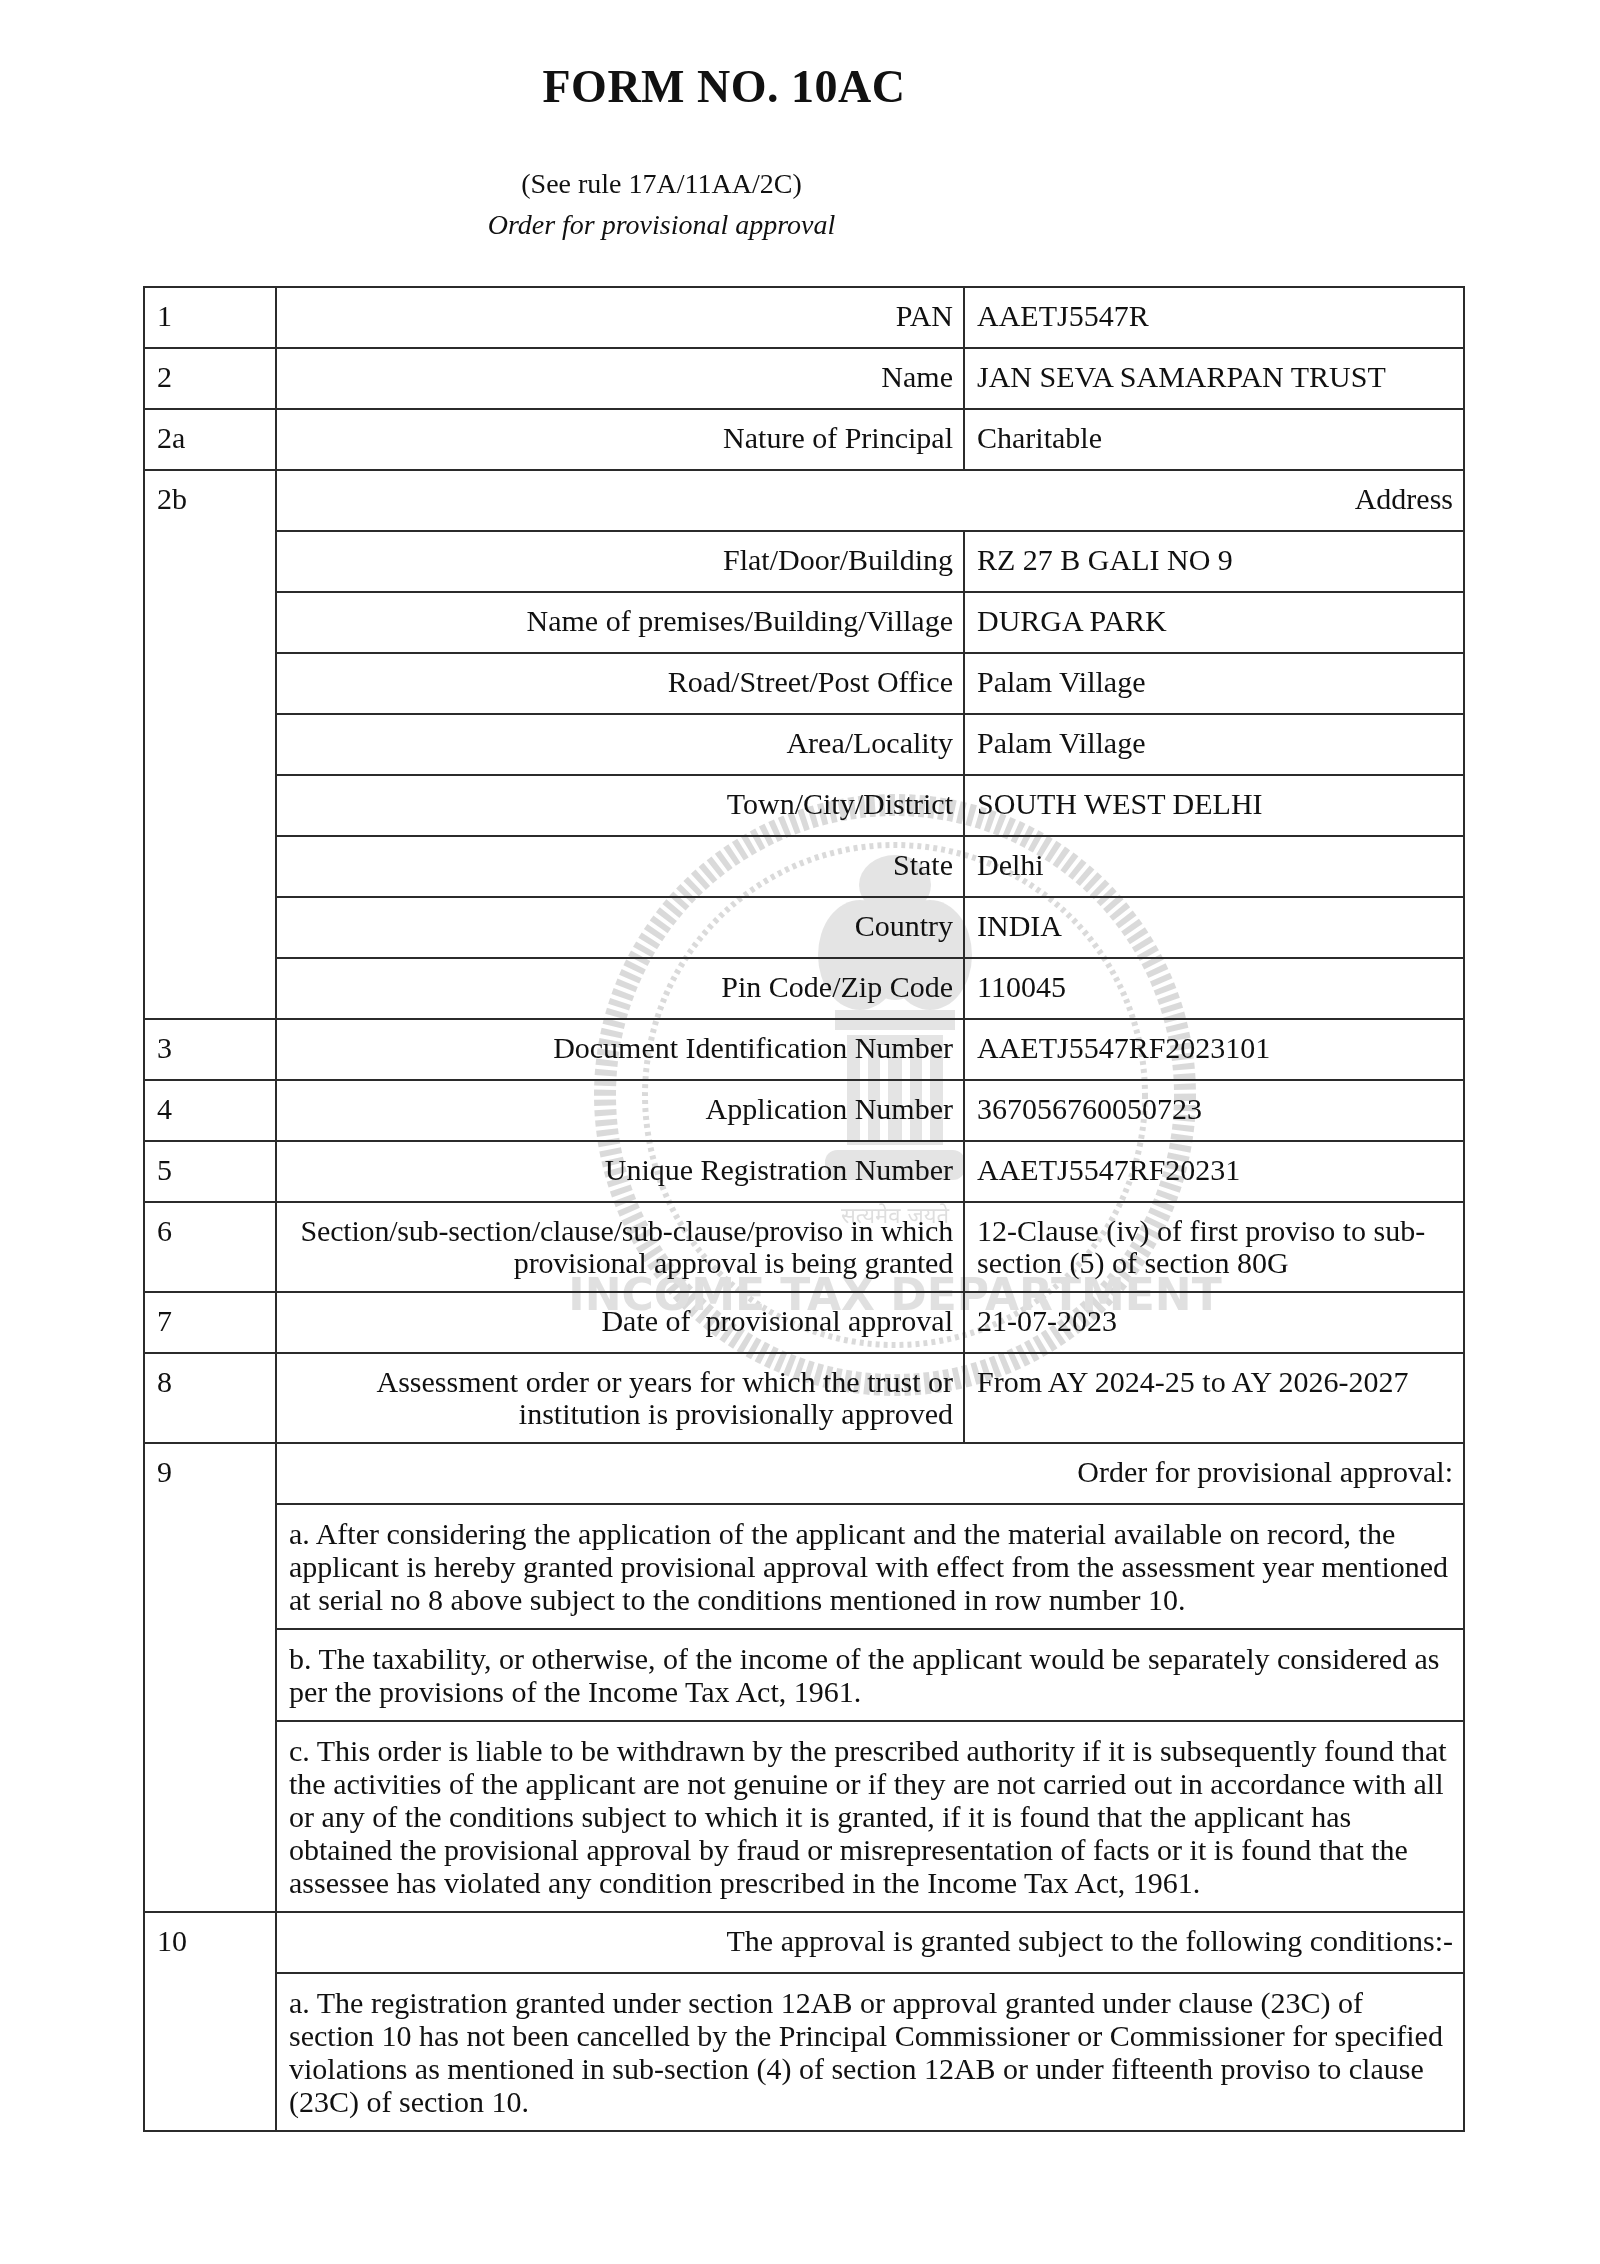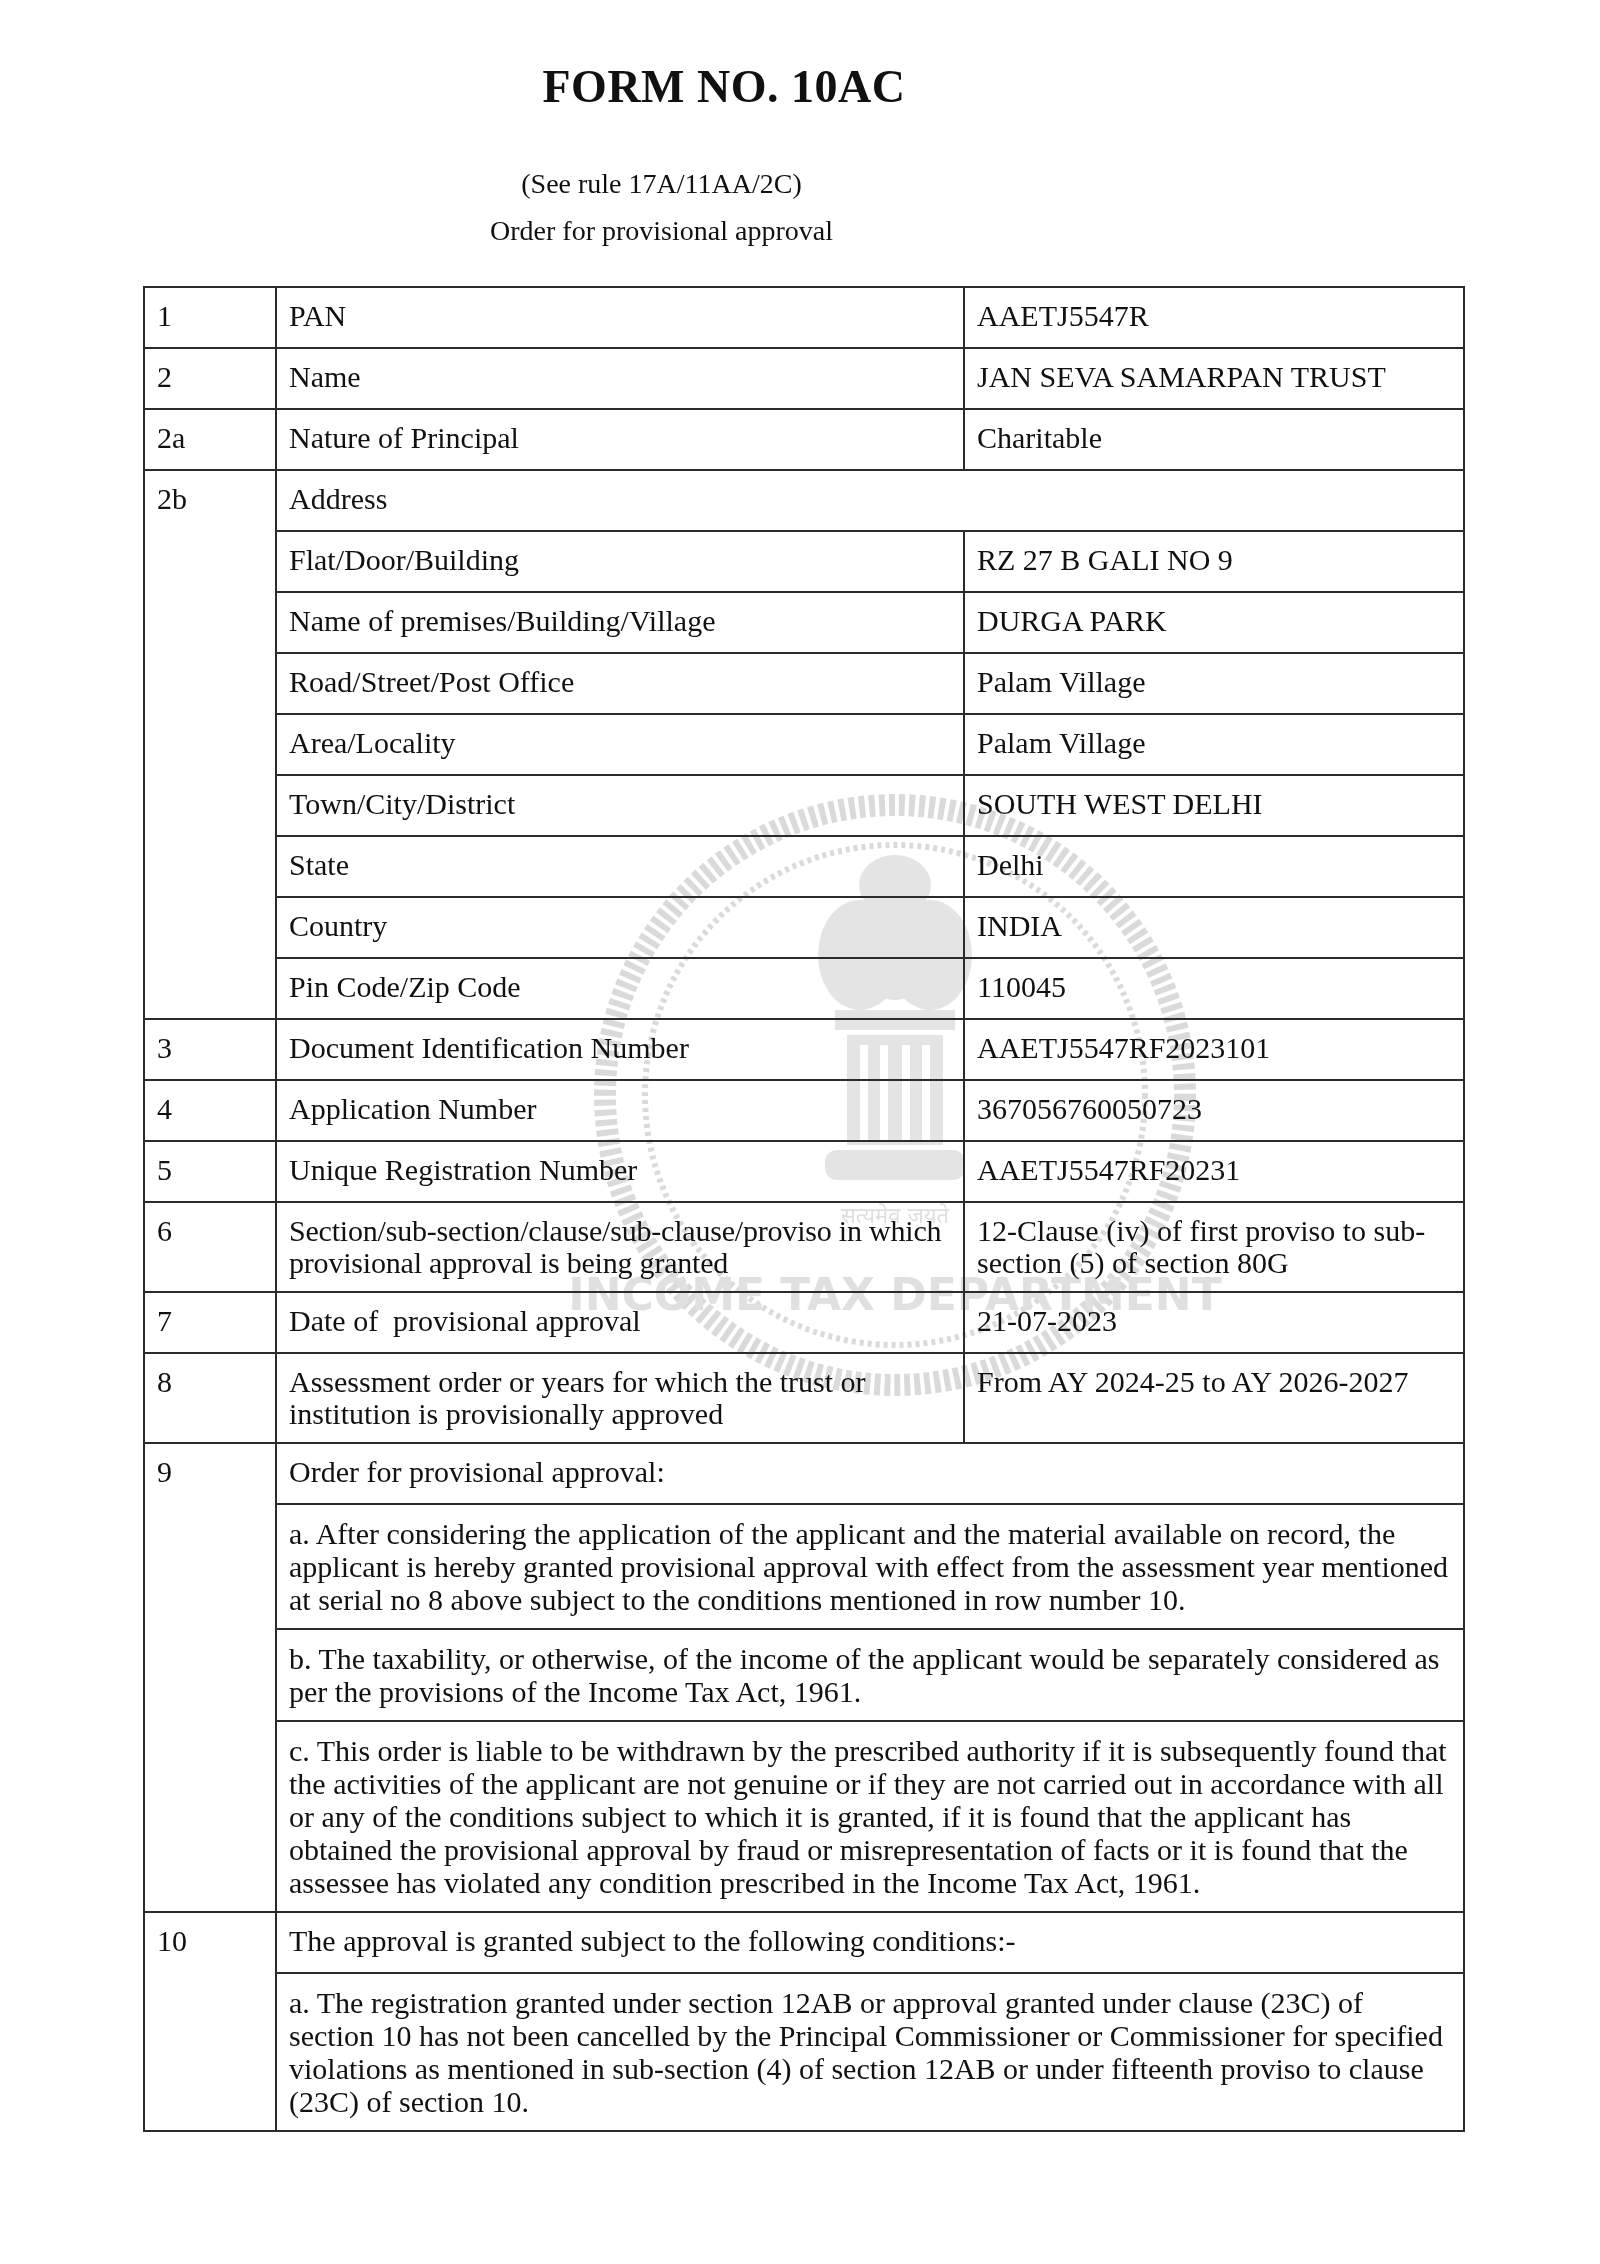--- a/index.html
+++ b/index.html
@@ -8,38 +8,38 @@
     font-family: "Liberation Serif", "DejaVu Serif", serif; color: #111;
   }
   .title {
     position: absolute; top: 60px; left: 0; width: 1448px; text-align: center;
     font-size: 46px; font-weight: bold; letter-spacing: 0.5px;
   }
   .subtitle {
     position: absolute; left: 0; width: 1323px; text-align: center; font-size: 28px;
   }
   .sub1 { top: 168px; }
-  .sub2 { top: 215px; }
+  .sub2 { top: 209px; font-style: italic; }
 
   .watermark {
     position: absolute; left: 555px; top: 765px; width: 680px; height: 660px;
     pointer-events: none; opacity: 0.55; z-index: 0;
   }
 
   table.form {
     position: absolute; left: 143px; top: 286px; width: 1322px;
     border-collapse: collapse; z-index: 1; background: transparent;
     font-size: 30px; line-height: 32px;
   }
   table.form td {
     border: 2px solid #2b2b2b; vertical-align: top;
     padding: 12px 10px 12px 12px;
   }
   td.num { width: 108px; padding-left: 12px; }
-  td.label { width: 664px; }
+  td.label { width: 664px; text-align: right; }
   td.value { }
   tr.single td { height: 35px; }
   td.para { padding-top: 18px; padding-bottom: 14px; line-height: 33px; }
   .condensed { letter-spacing: -0.2px; }
 </style>
 </head>
 <body>
 
 <div class="title">FORM NO. 10AC</div>
 <div class="subtitle sub1">(See rule 17A/11AA/2C)</div>

